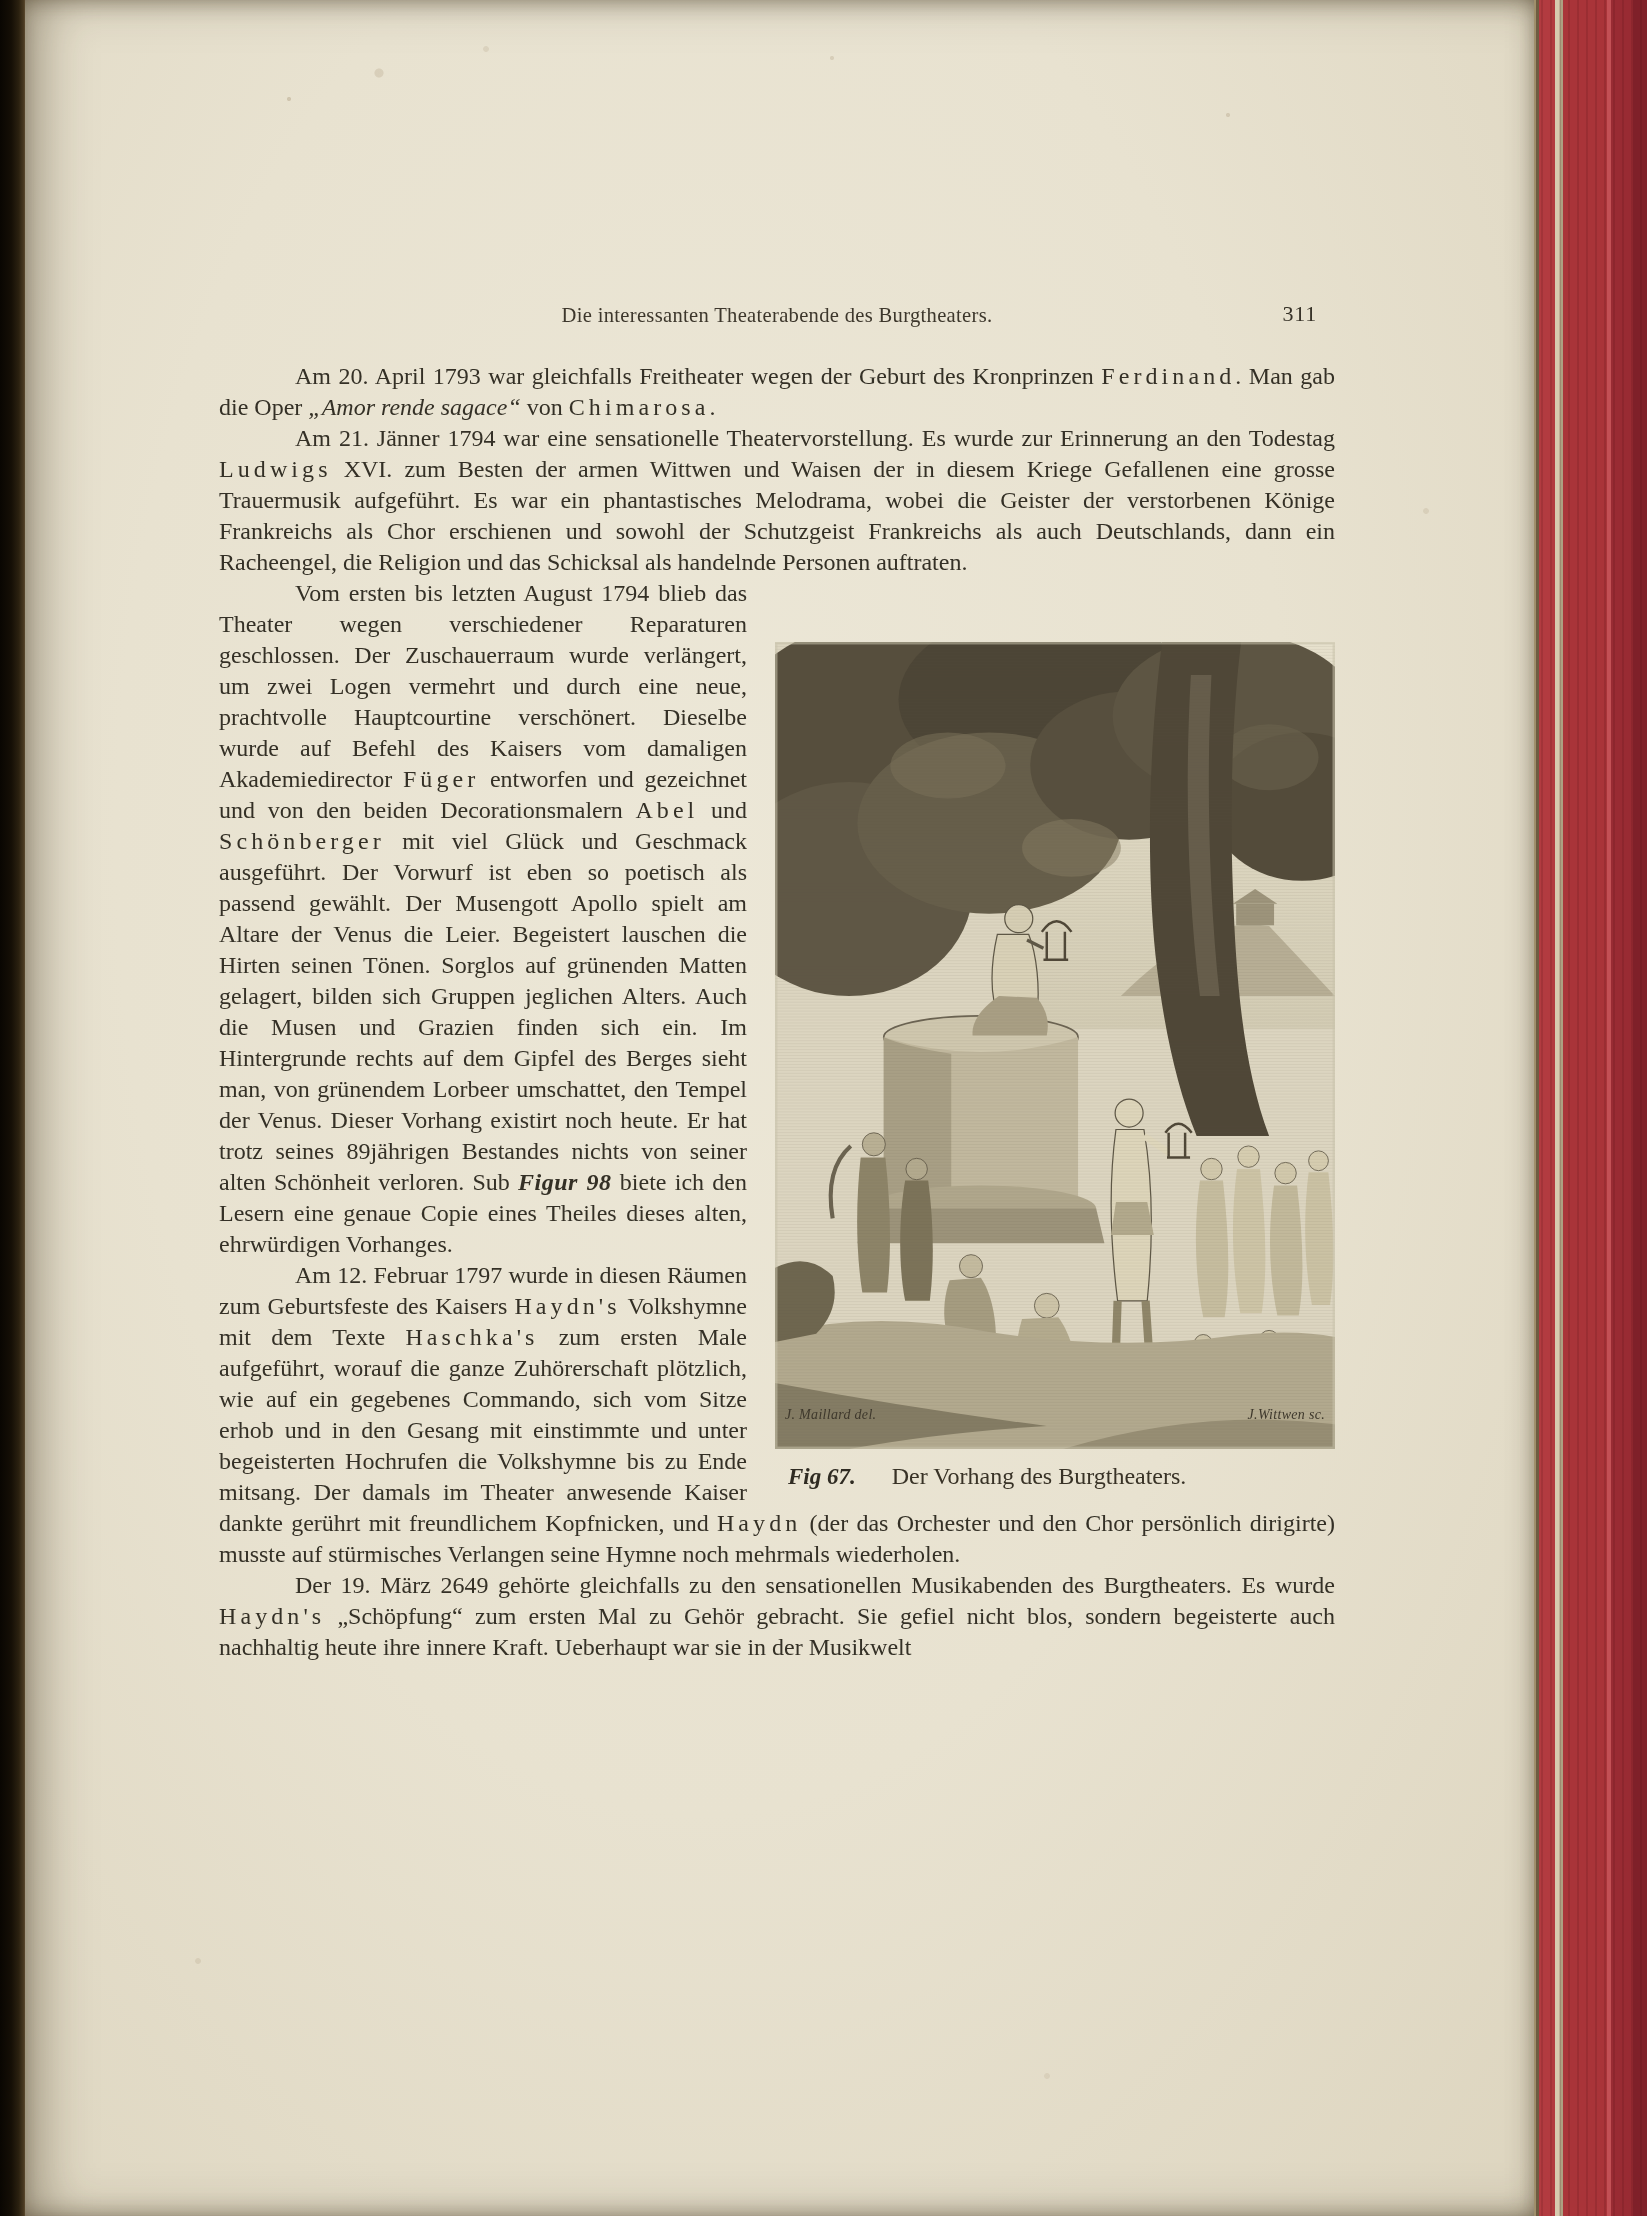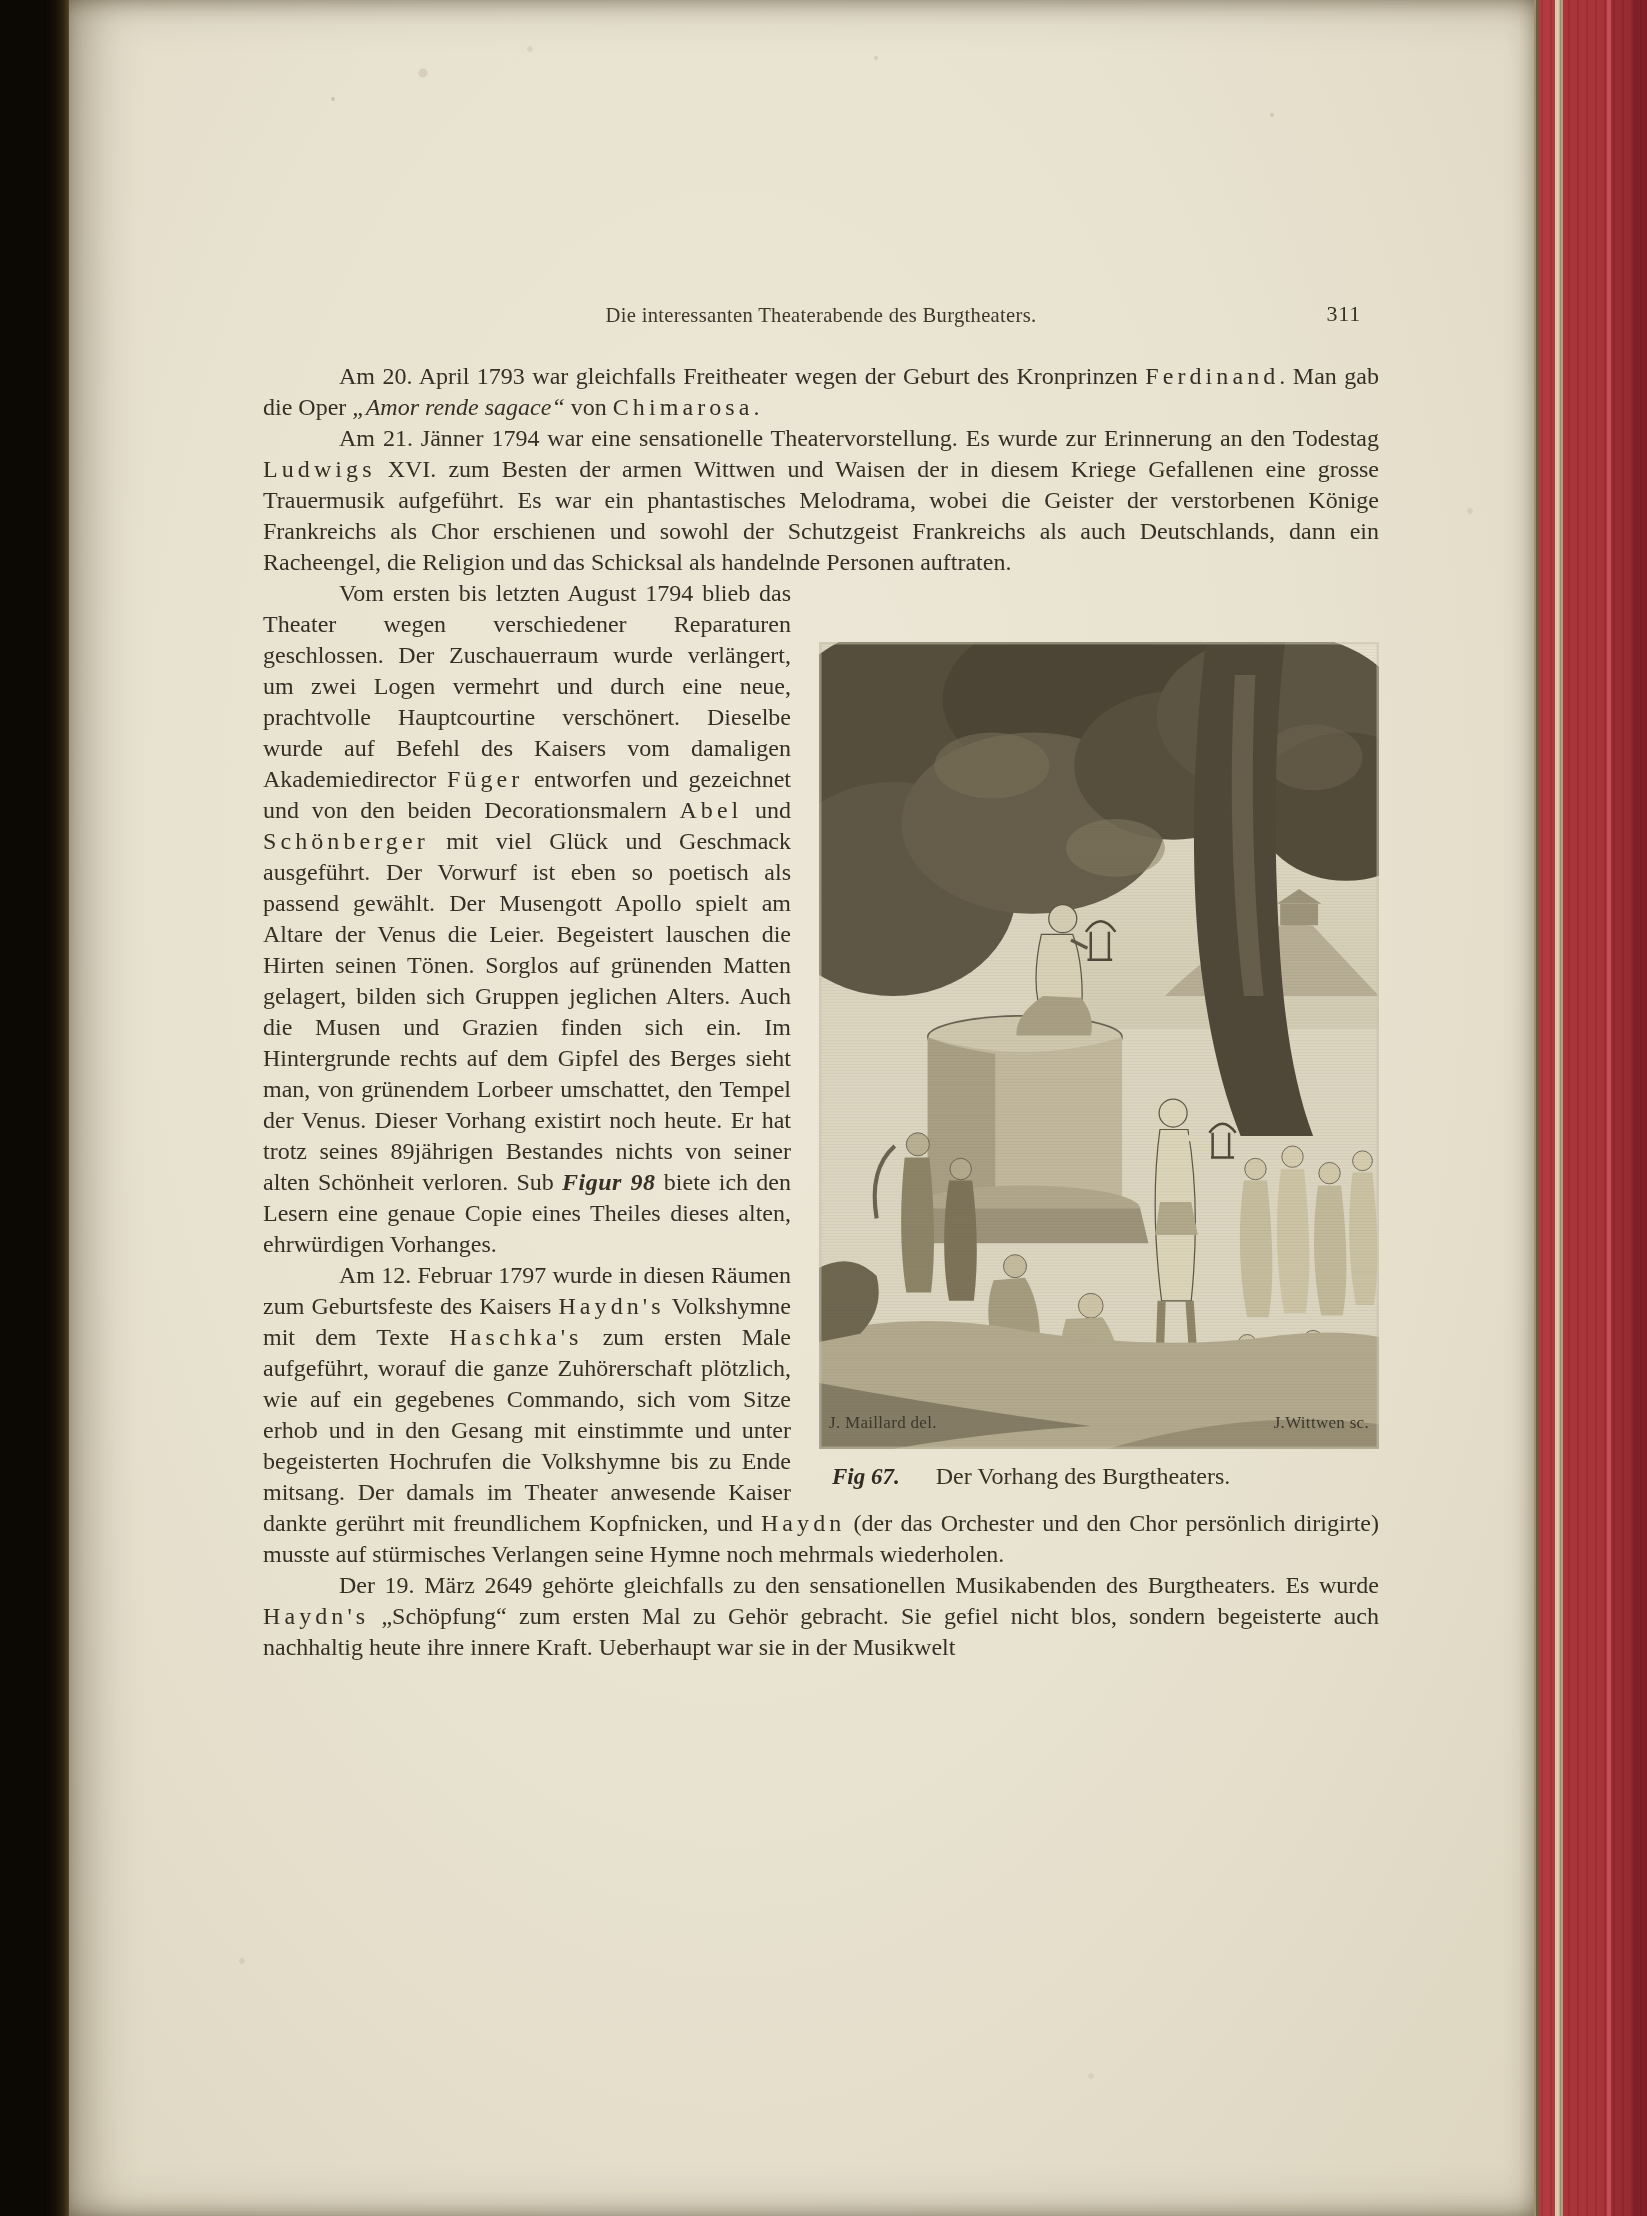--- a/index.html
+++ b/index.html
@@ -1,21 +1,21 @@
 <!DOCTYPE html>
 <html style="font-size:13px"><head>
 <meta charset="utf-8">
 <style>
   html,body{margin:0;padding:0;}
   body{
     width:1648px;height:2216px;position:relative;overflow:hidden;
     background:#0c0905;
     font-family:"Liberation Serif", serif;
   }
-  .scan{position:absolute;inset:0;margin-left:44px;}
+  .scan{position:absolute;inset:0;}
   
   .binding-left{
     position:absolute;left:0;top:0;bottom:0;width:25px;
     background:linear-gradient(90deg,#090602 0%,#150f06 45%,#2b2110 75%,#4a3a22 95%,#5d4b30 100%);
   }
   
   .page{
     position:absolute;left:25px;top:0;bottom:0;right:114px;
     background:radial-gradient(ellipse at 45% 38%, #ece7d7 0%, #e8e2d0 50%, #ddd5bf 100%);
     box-shadow:
@@ -65,21 +65,21 @@
   .para{margin:0;}
   .indent{text-indent:76px;}
   .sp{letter-spacing:.17em;}
   .it{font-style:italic;}
   .bi{font-style:italic;font-weight:700;letter-spacing:.02em;}
   
   .figure{float:right;width:560px;margin:64px 0 5px 28px;}
   .engraving{position:relative;width:560px;height:807px;}
   .engraving svg{display:block;width:560px;height:807px;}
   .credit{
-    position:absolute;bottom:11px;font-size:17px;
+    position:absolute;bottom:19px;font-style:italic;font-size:14px;
     color:#3e382c;letter-spacing:0.3px;
   }
   .credit-l{left:10px;}
   .credit-r{right:10px;}
   .caption{margin-top:11.5px;padding-left:13px;text-align:left;text-indent:0;}
   .fig-label{font-style:italic;font-weight:700;font-size:23px;margin-right:30px;color:#2f2b22;}
   .fig-text{font-size:24px;color:#383226;}
 </style>
 </head>
 <body>

